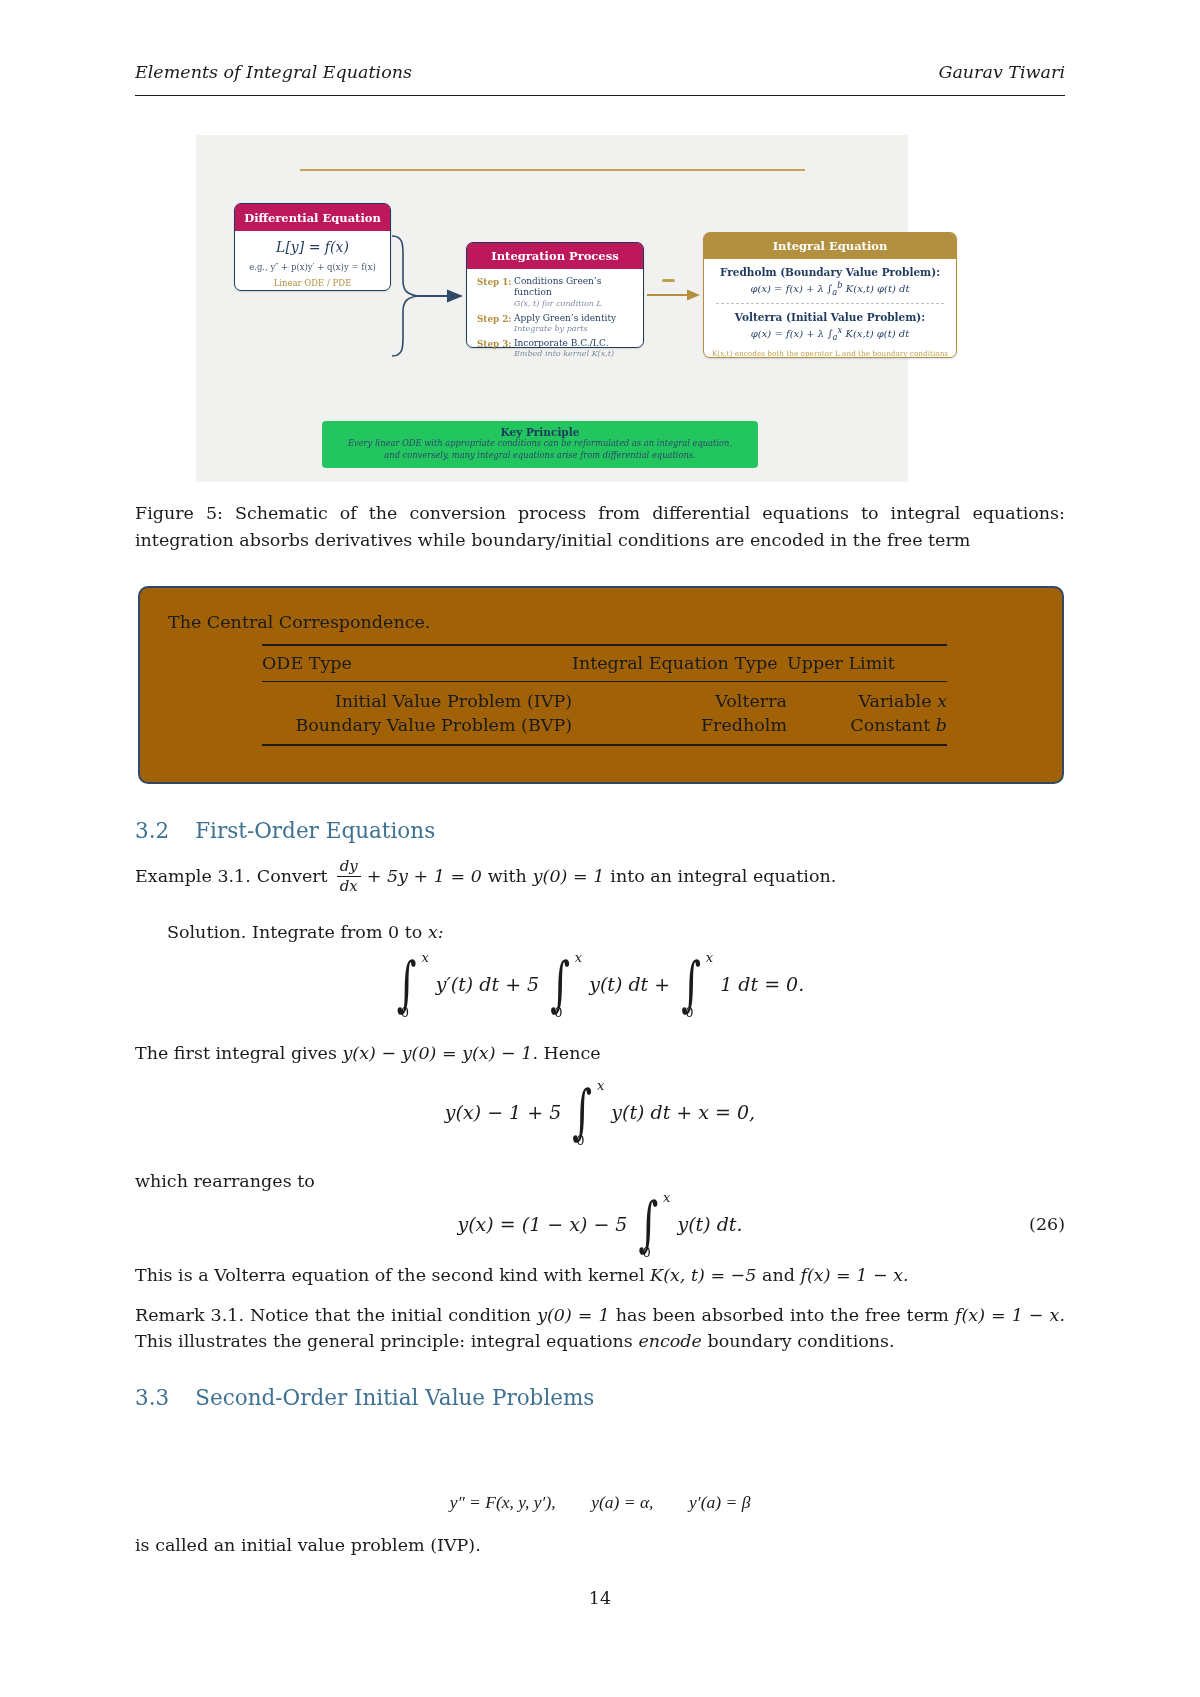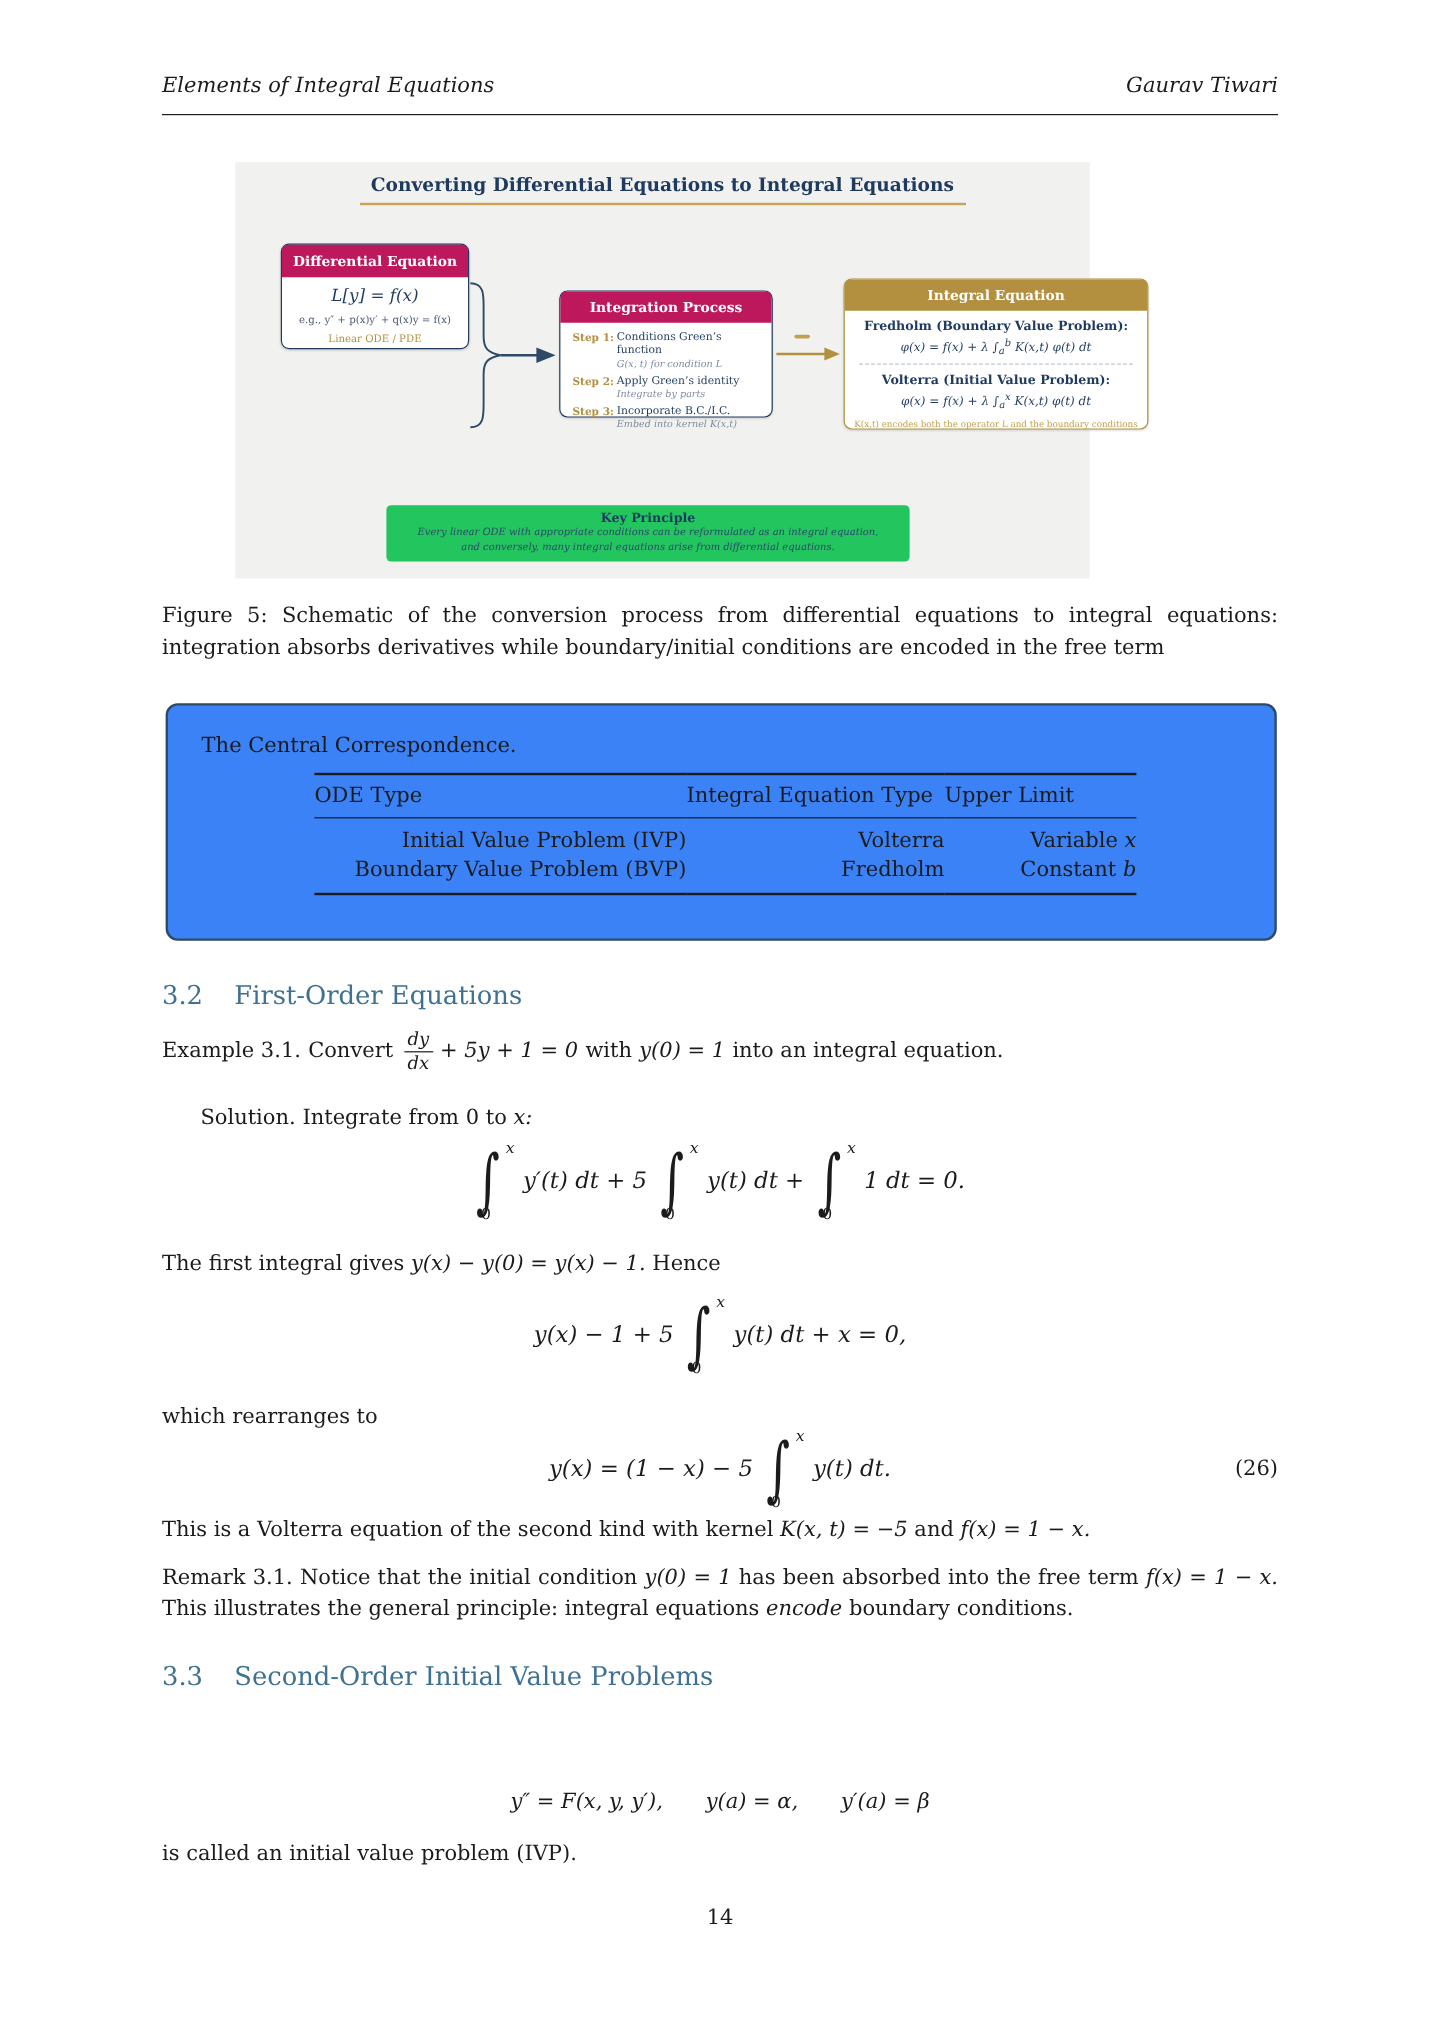--- a/index.html
+++ b/index.html
@@ -59,21 +59,21 @@
   .keybox{position:absolute;left:126px;top:286px;width:436px;height:47px;background:#22c55e;
           border-radius:4px;text-align:center;}
   .key-t{margin-top:5px;font-size:10.5px;font-weight:bold;color:#1e3a5f;}
   .key-l{font-size:8.3px;font-style:italic;color:#2c4a6b;line-height:1.4;}
 
   
   .caption{position:absolute;left:135px;top:500px;width:930px;font-size:17.5px;line-height:1.55;
            text-align:justify;}
 
   .centralbox{position:absolute;left:138px;top:586px;width:926px;height:198px;box-sizing:border-box;
-              border:2px solid #2e4a66;border-radius:10px;background:#3b82f6;}
+              border:2px solid #2e4a66;border-radius:10px;background:#a16207;}
   .central-title{margin:24px 0 0 28px;font-size:17.5px;}
   table.corr{border-collapse:collapse;margin:12px 0 0 122px;width:685px;font-size:17.5px;}
   table.corr th{border-top:2px solid #1b1b1b;border-bottom:1.2px solid #1b1b1b;font-weight:normal;
                 text-align:left;padding:7px 0 8px 0;}
   table.corr td{padding:2px 0;text-align:right;}
   table.corr tr.first td{padding-top:9px;}
   table.corr tr.last td{padding-bottom:9px;border-bottom:2px solid #1b1b1b;}
 
   .sec{position:absolute;left:135px;color:#3e7192;font-size:21.5px;}
   .sec-num{margin-right:26px;}
@@ -101,35 +101,34 @@
   .di-g{position:absolute;left:3px;top:50%;transform:translate(0,-50%) scaleY(1.55);
         font-size:38px;line-height:1;font-style:normal;}
   .di-up{position:absolute;top:-3px;right:-1px;font-size:13px;font-style:italic;}
   .di-dn{position:absolute;bottom:-5px;left:7px;font-size:13px;font-style:normal;}
 
   .line1040{top:1040px;} .line1168{top:1168px;} .line1262{top:1262px;}
   .remark{top:1302px;} .definition{top:1432px;}
 
   .eq-plain{position:absolute;left:135px;top:1492px;width:930px;text-align:center;
             font-size:17.5px;font-style:italic;}
-  .eq-plain .seg{margin:0 15px;}
+  .eq-plain .seg{margin:0 15px;font-family:Liberation Serif, serif;}
   .iscalled{top:1532px;}
   .pagenum{position:absolute;left:0;top:1588px;width:100%;text-align:center;font-size:17.5px;}
 </style>
 </head>
 <body>
 
 <div class="page">
 
   <div class="hdr-left">Elements of Integral Equations</div>
   <div class="hdr-right">Gaurav Tiwari</div>
   <div class="hdr-rule"></div>
 
   <div class="fig">
-    <div class="fig-title">Converting Differential Equations to Integral Equations</div>
     <div class="fig-underline"></div>
 
     <div class="fbox navy-b diffbox">
       <div class="fbox-head navy-h">Differential Equation</div>
       <div class="diff-f">L[y] = f(x)</div>
       <div class="diff-eg">e.g., y″ + p(x)y′ + q(x)y = f(x)</div>
       <div class="diff-tag">Linear ODE / PDE</div>
     </div>
 
 

